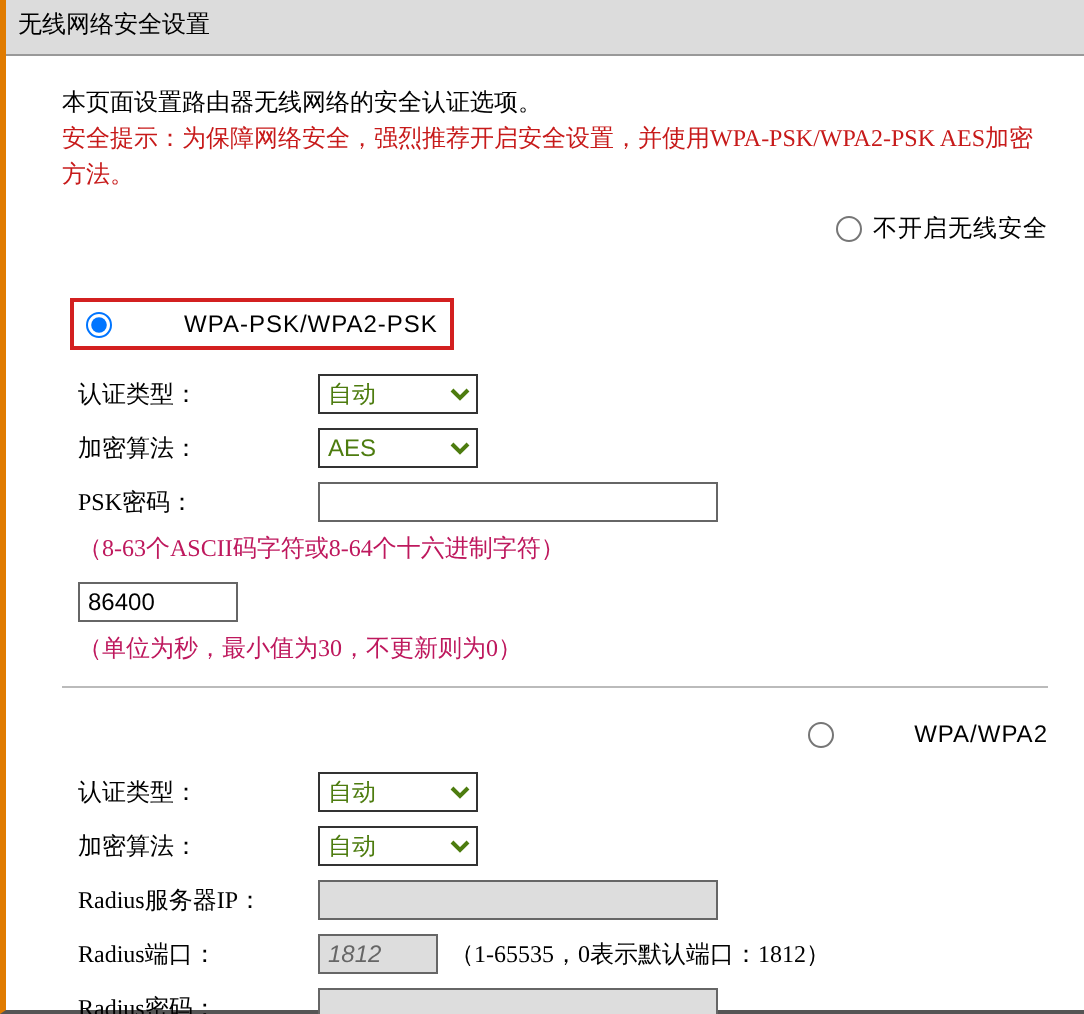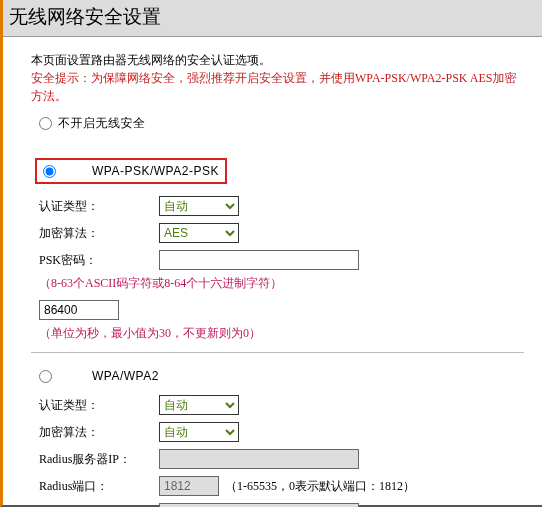--- a/index.html
+++ b/index.html
@@ -15,38 +15,39 @@
     background: #fff;
     box-sizing: border-box;
     border-left: 3px solid #e07b00;
     border-bottom: 2px solid #555;
     position: relative;
   }
   .header {
     background: #dcdcdc;
     border-bottom: 1px solid #999;
     padding: 4px 6px 6px 6px;
-    font-size: 19px;
+    font-size: 12px;
   }
   .content {
     padding: 14px 18px 8px 28px;
   }
   .intro {
     line-height: 1.5;
   }
   .tip {
     color: #c71a1a;
     font-family: "SimSun","宋体", serif;
   }
   .radio-row {
     margin-top: 10px;
     display: flex;
     align-items: center;
     gap: 6px;
     margin-left: 8px;
+    justify-content: flex-end;
   }
   .radio-row.highlight {
     border: 2px solid #d32020;
     padding: 4px 6px;
     display: inline-flex;
     margin-left: 4px;
     gap: 36px;
   }
   .radio-label {
     font-family: Verdana, "SimSun", sans-serif;
@@ -76,21 +77,21 @@
   }
   .txt {
     height: 18px;
     font-size: 12px;
     border: 1px solid #666;
     background: #fff;
     padding: 0 4px;
   }
   .txt.wide { width: 190px; }
   .txt.small { width: 70px; }
-  .txt.tiny { width: 50px; }
+  .txt.tiny { width: 50px; font-style: italic; }
   .txt.disabled {
     background: #ddd;
     color: #666;
   }
   .hint {
     color: #be185d;
     margin-bottom: 6px;
     display:block;
   }
   .afterhint {

